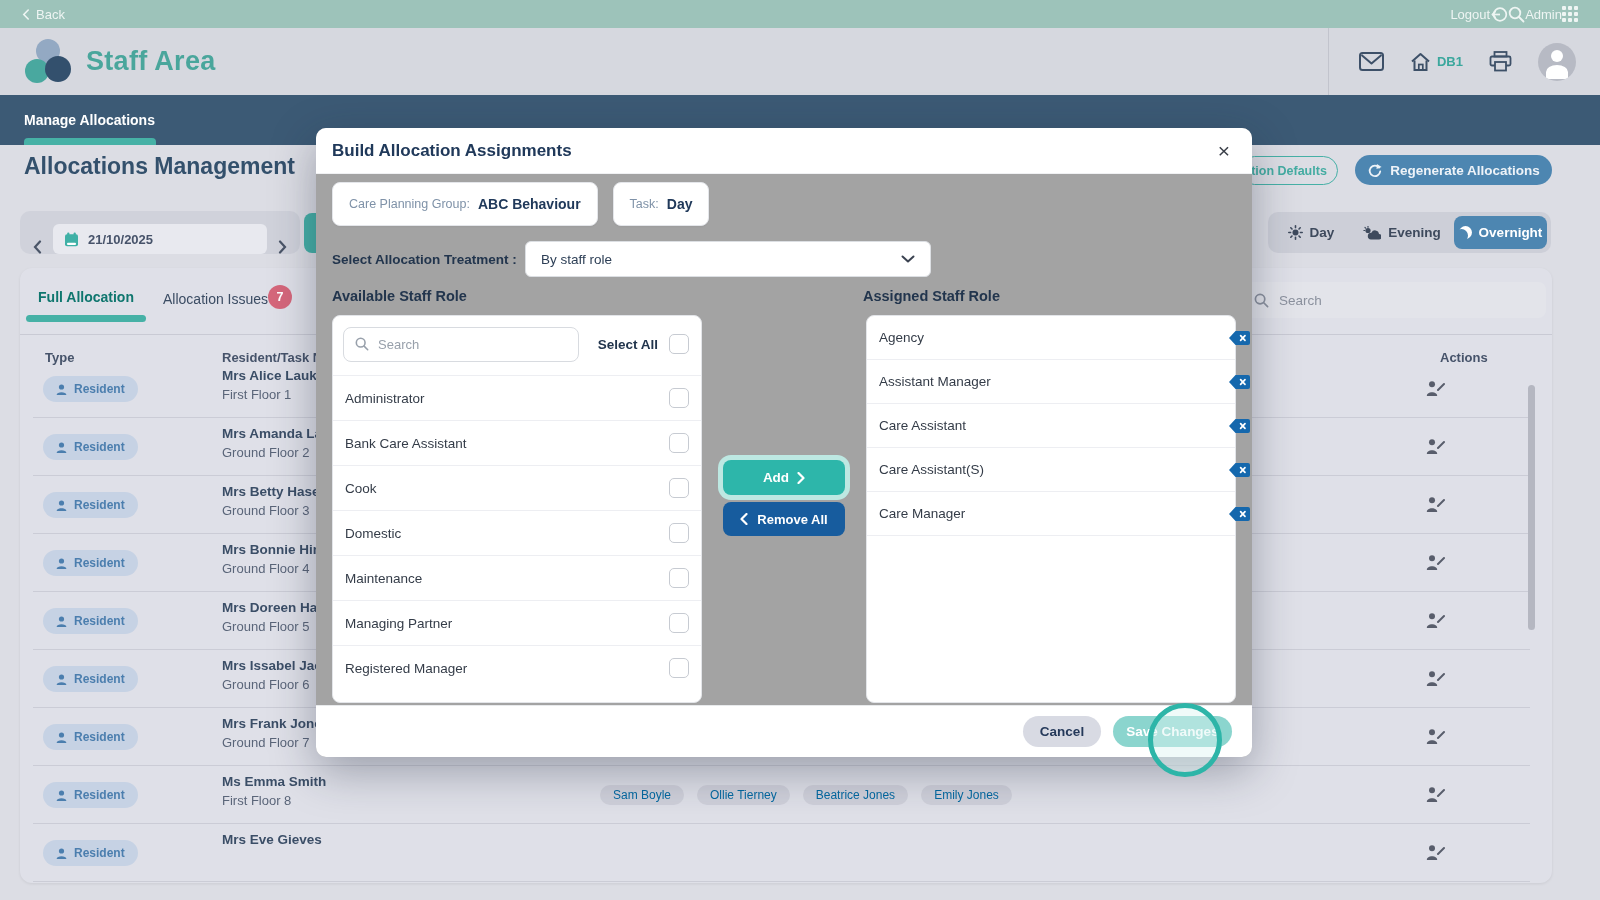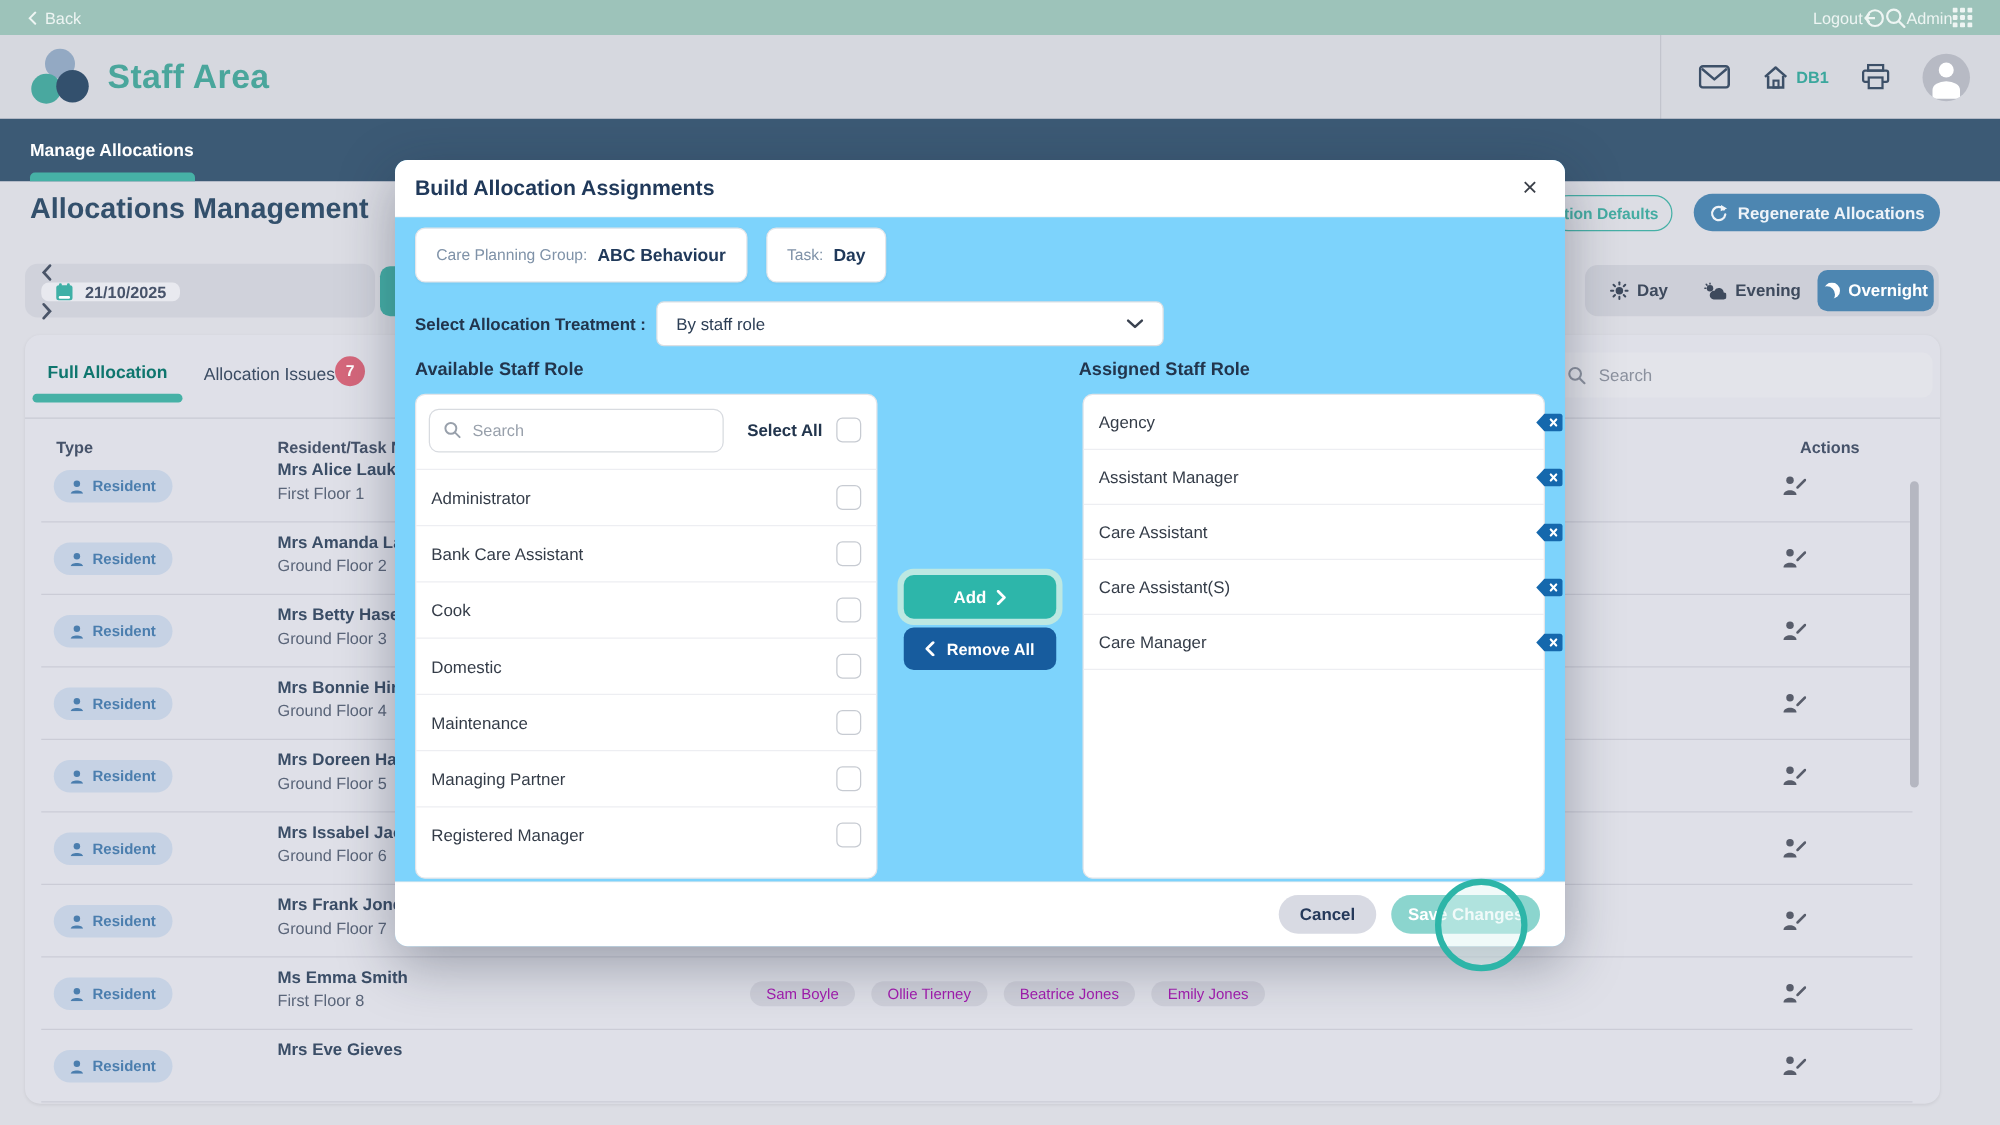--- a/index.html
+++ b/index.html
@@ -40,21 +40,21 @@
   .page-title { position:absolute; left:24px; top:153px; font-size:23px; font-weight:700; color:#33506c; }
   .btn-defaults { position:absolute; left:1240px; top:156px; width:98px; height:29px;
                   border:1.5px solid #46b0a6; border-radius:16px; color:#44aca2; font-weight:700;
                   font-size:12.5px; display:flex; align-items:center; justify-content:center; }
   .btn-regenerate { position:absolute; left:1355px; top:155px; width:197px; height:30px; background:#4d86b1;
                     border-radius:17px; color:#eef3f8; font-weight:700; font-size:13.5px;
                     display:flex; align-items:center; justify-content:center; gap:8px; }
 
   
   .datebar { position:absolute; left:20px; top:211px; width:280px; height:43px; background:#d0d2db;
-             border-radius:10px; display:flex; align-items:flex-start; padding:0 13px; gap:1px;flex-direction:column; }
+             border-radius:10px; display:flex; align-items:flex-end; padding:0 13px; gap:11px; }
   .datefield { flex:1; height:30px; background:#e8e9ef; border-radius:6px; display:flex; align-items:center;
                gap:9px; padding:0 11px; font-size:13px; color:#47536a; font-weight:600; }
   .teal-sliver { position:absolute; left:304px; top:213px; width:34px; height:40px; background:#45b0a7; border-radius:8px; }
 
   
   .shift-seg { position:absolute; left:1268px; top:212px; width:283px; height:41px; background:#cdcfd8;
                border-radius:10px; display:flex; align-items:center; padding:4px; }
   .seg { height:33px; border-radius:8px; display:flex; align-items:center; justify-content:center; gap:7px;
          color:#3e4a5d; font-weight:700; font-size:13.5px; }
   .seg-day { width:78px; } .seg-evening { width:104px; } .seg-overnight { width:93px; }
@@ -80,27 +80,27 @@
   .th-type { left:25px; } .th-resident { left:202px; } .th-actions { left:1420px; }
   .rows { position:absolute; left:0; right:0; top:92px; }
   .trow { position:relative; height:58px; }
   .trow::after { content:""; position:absolute; left:13px; right:22px; bottom:0; height:1px; background:#cbccd6; }
   .type-badge { position:absolute; left:23px; top:16px; height:26px; border-radius:13px; background:#c6d2e4;
                 color:#4b7eae; display:inline-flex; align-items:center; gap:7px; padding:0 13px;
                 font-size:12px; font-weight:700; }
   .r-name { position:absolute; left:202px; top:8px; font-size:13.5px; font-weight:700; color:#3b4e67; }
   .r-loc  { position:absolute; left:202px; top:27px; font-size:13px; color:#5a6579; }
   .chips { position:absolute; left:580px; top:19px; display:flex; gap:13px; }
-  .chip { height:20px; border-radius:10px; background:#cfd0da; color:#a21caf; font-size:12px;
+  .chip { height:20px; border-radius:10px; background:#cfd0da; color:#0369a1; font-size:12px;
           display:flex; align-items:center; padding:0 13px; white-space:nowrap; }
   .r-action { position:absolute; left:1406px; top:20px; }
   .tscroll { position:absolute; left:1508px; top:117px; width:7px; height:245px; background:#b5b7c1; border-radius:4px; }
 
   
-  .modal { position:absolute; left:316px; top:128px; width:936px; height:629px; background:#7dd3fc;
+  .modal { position:absolute; left:316px; top:128px; width:936px; height:629px; background:#a3a3a3;
            border-radius:10px; box-shadow:0 14px 45px rgba(25,35,55,.35); z-index:10; }
   .m-header { position:absolute; top:0; left:0; right:0; height:46px; background:#fff;
               border-radius:10px 10px 0 0; border-bottom:1px solid #f0f1f3; display:flex;
               align-items:center; padding:0 16px; }
   .m-title { font-size:17px; font-weight:700; color:#20395a; }
   .m-close { margin-left:auto; font-size:21px; color:#3a3f48; line-height:1; width:24px; text-align:center; cursor:pointer; }
   .m-pills { position:absolute; top:54px; left:16px; display:flex; gap:15px; }
   .m-pill { height:44px; background:#fff; border:1px solid #e4e6ea; border-radius:8px; display:flex;
             align-items:center; gap:8px; padding:0 16px; box-shadow:0 1px 2px rgba(0,0,0,.04); }
   .m-pill .lbl { font-size:12.5px; color:#7f92a8; }

